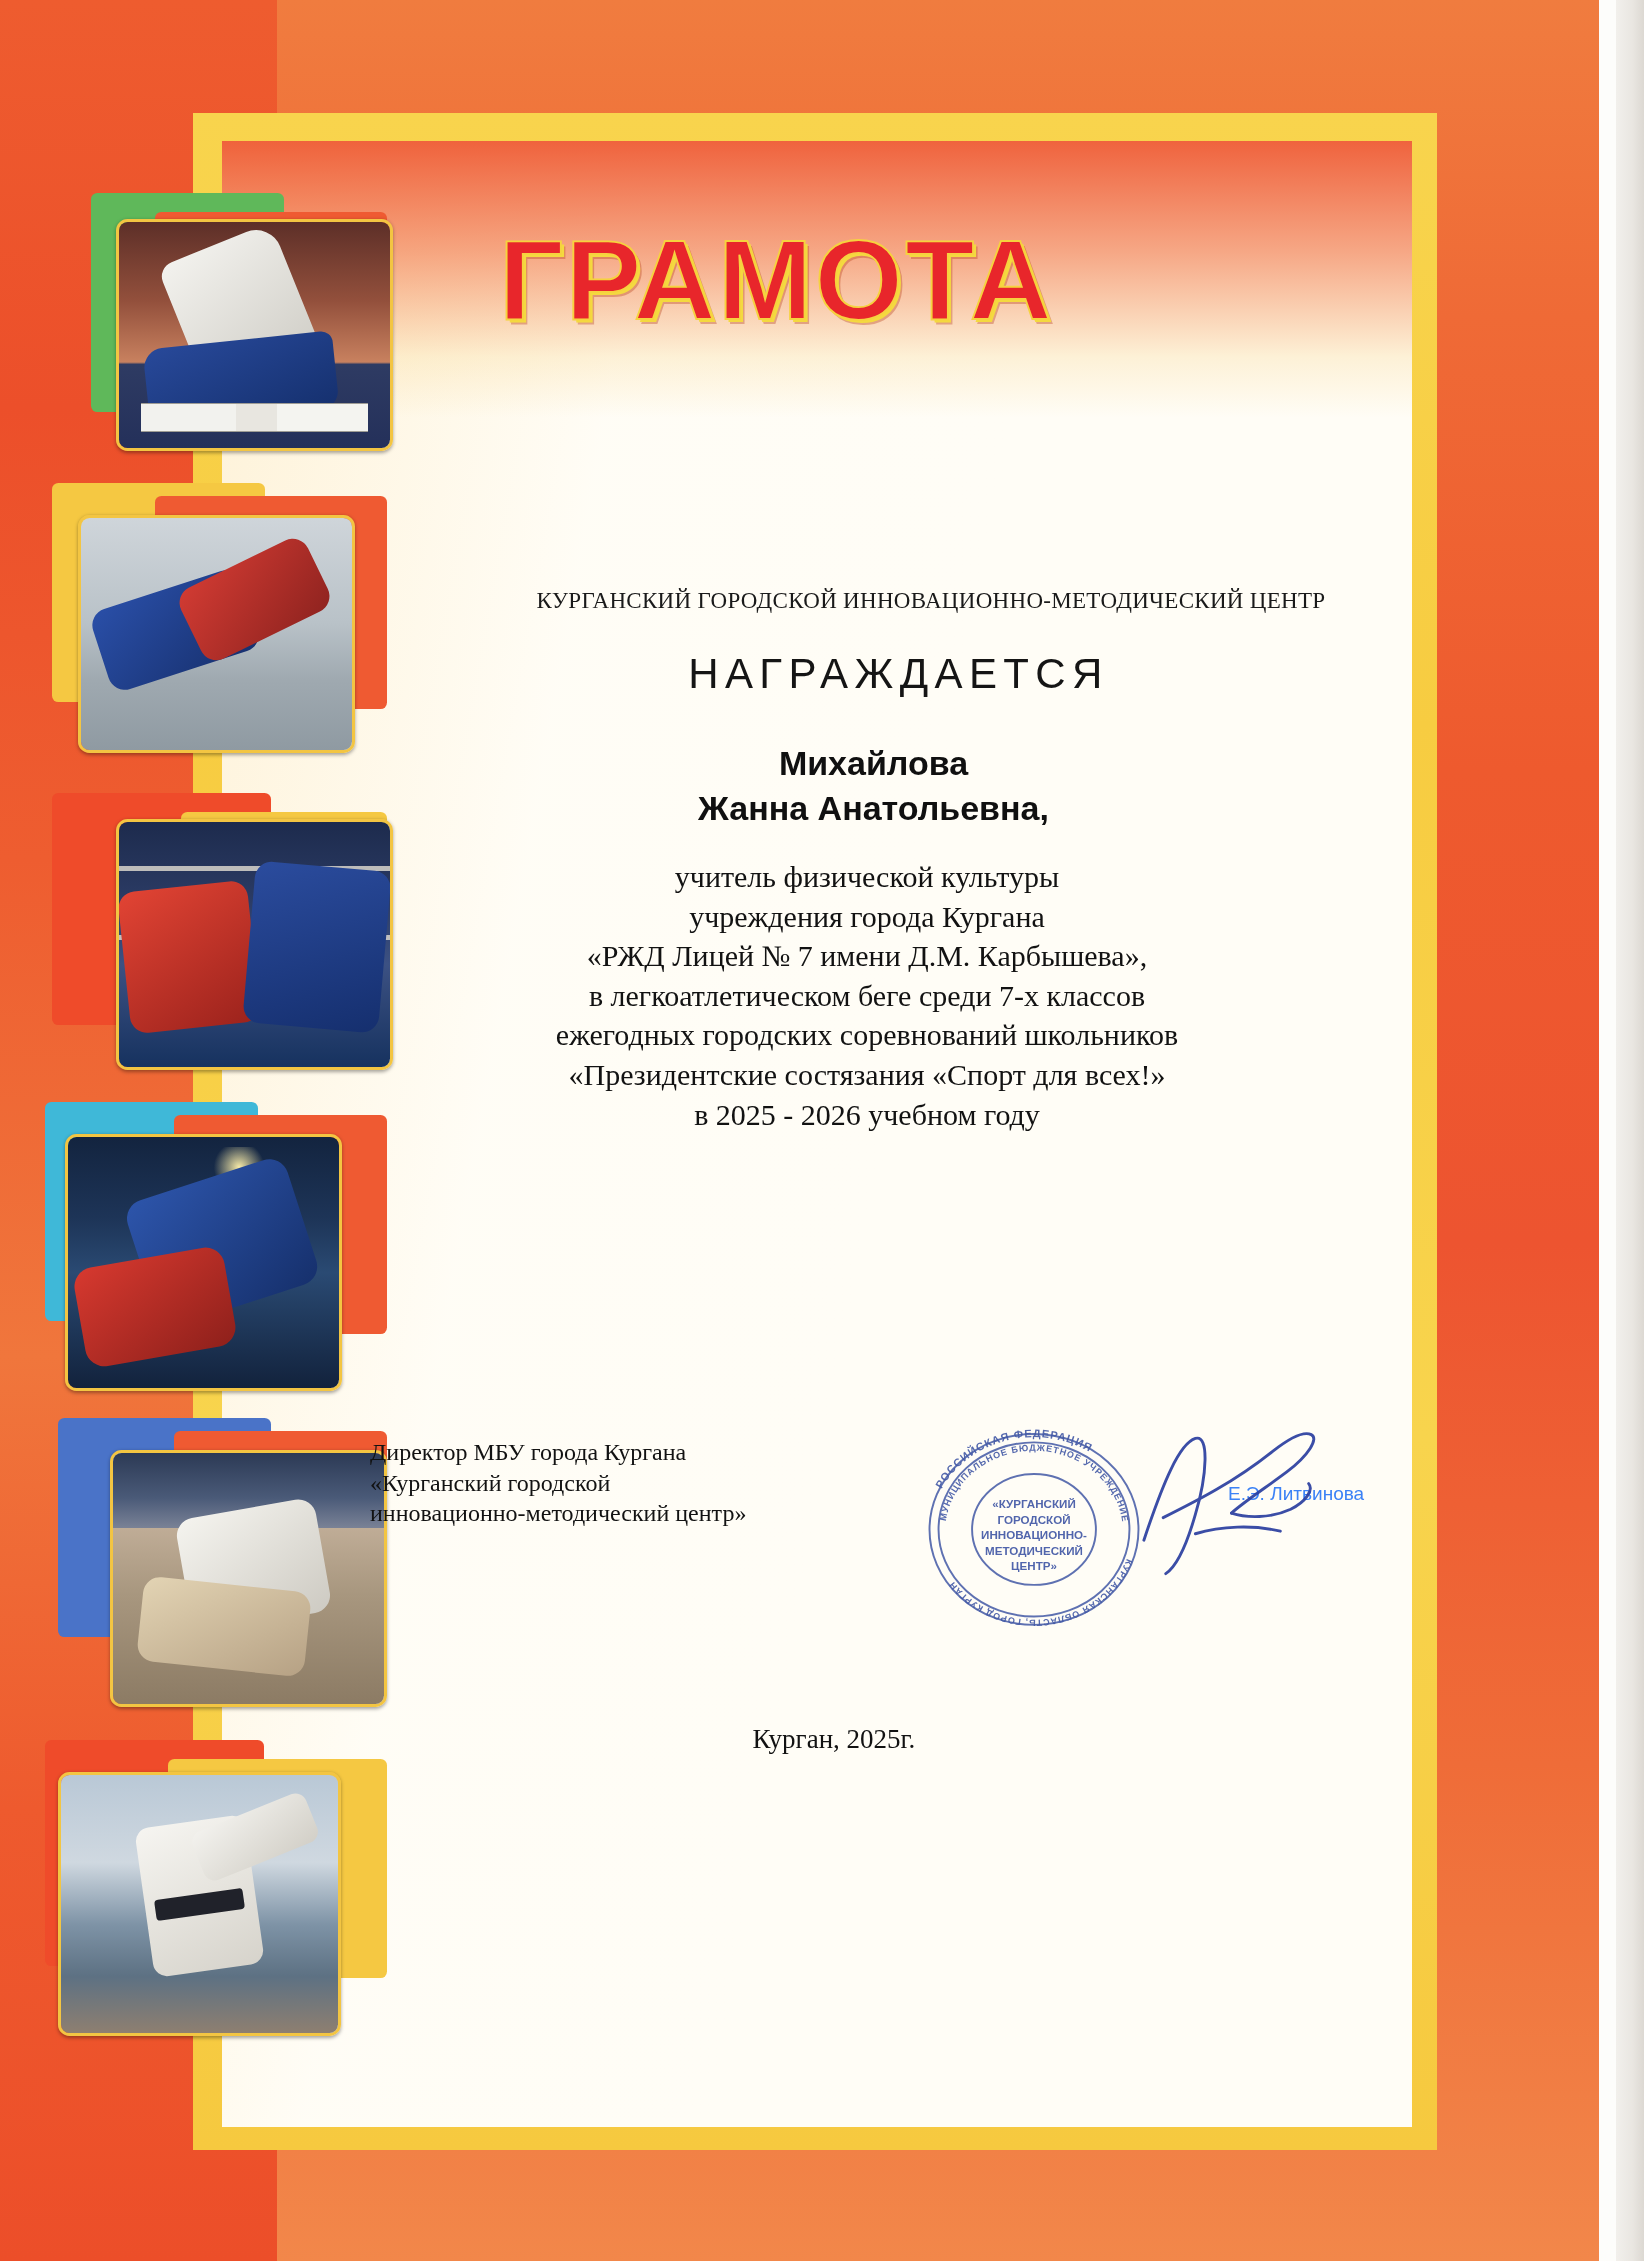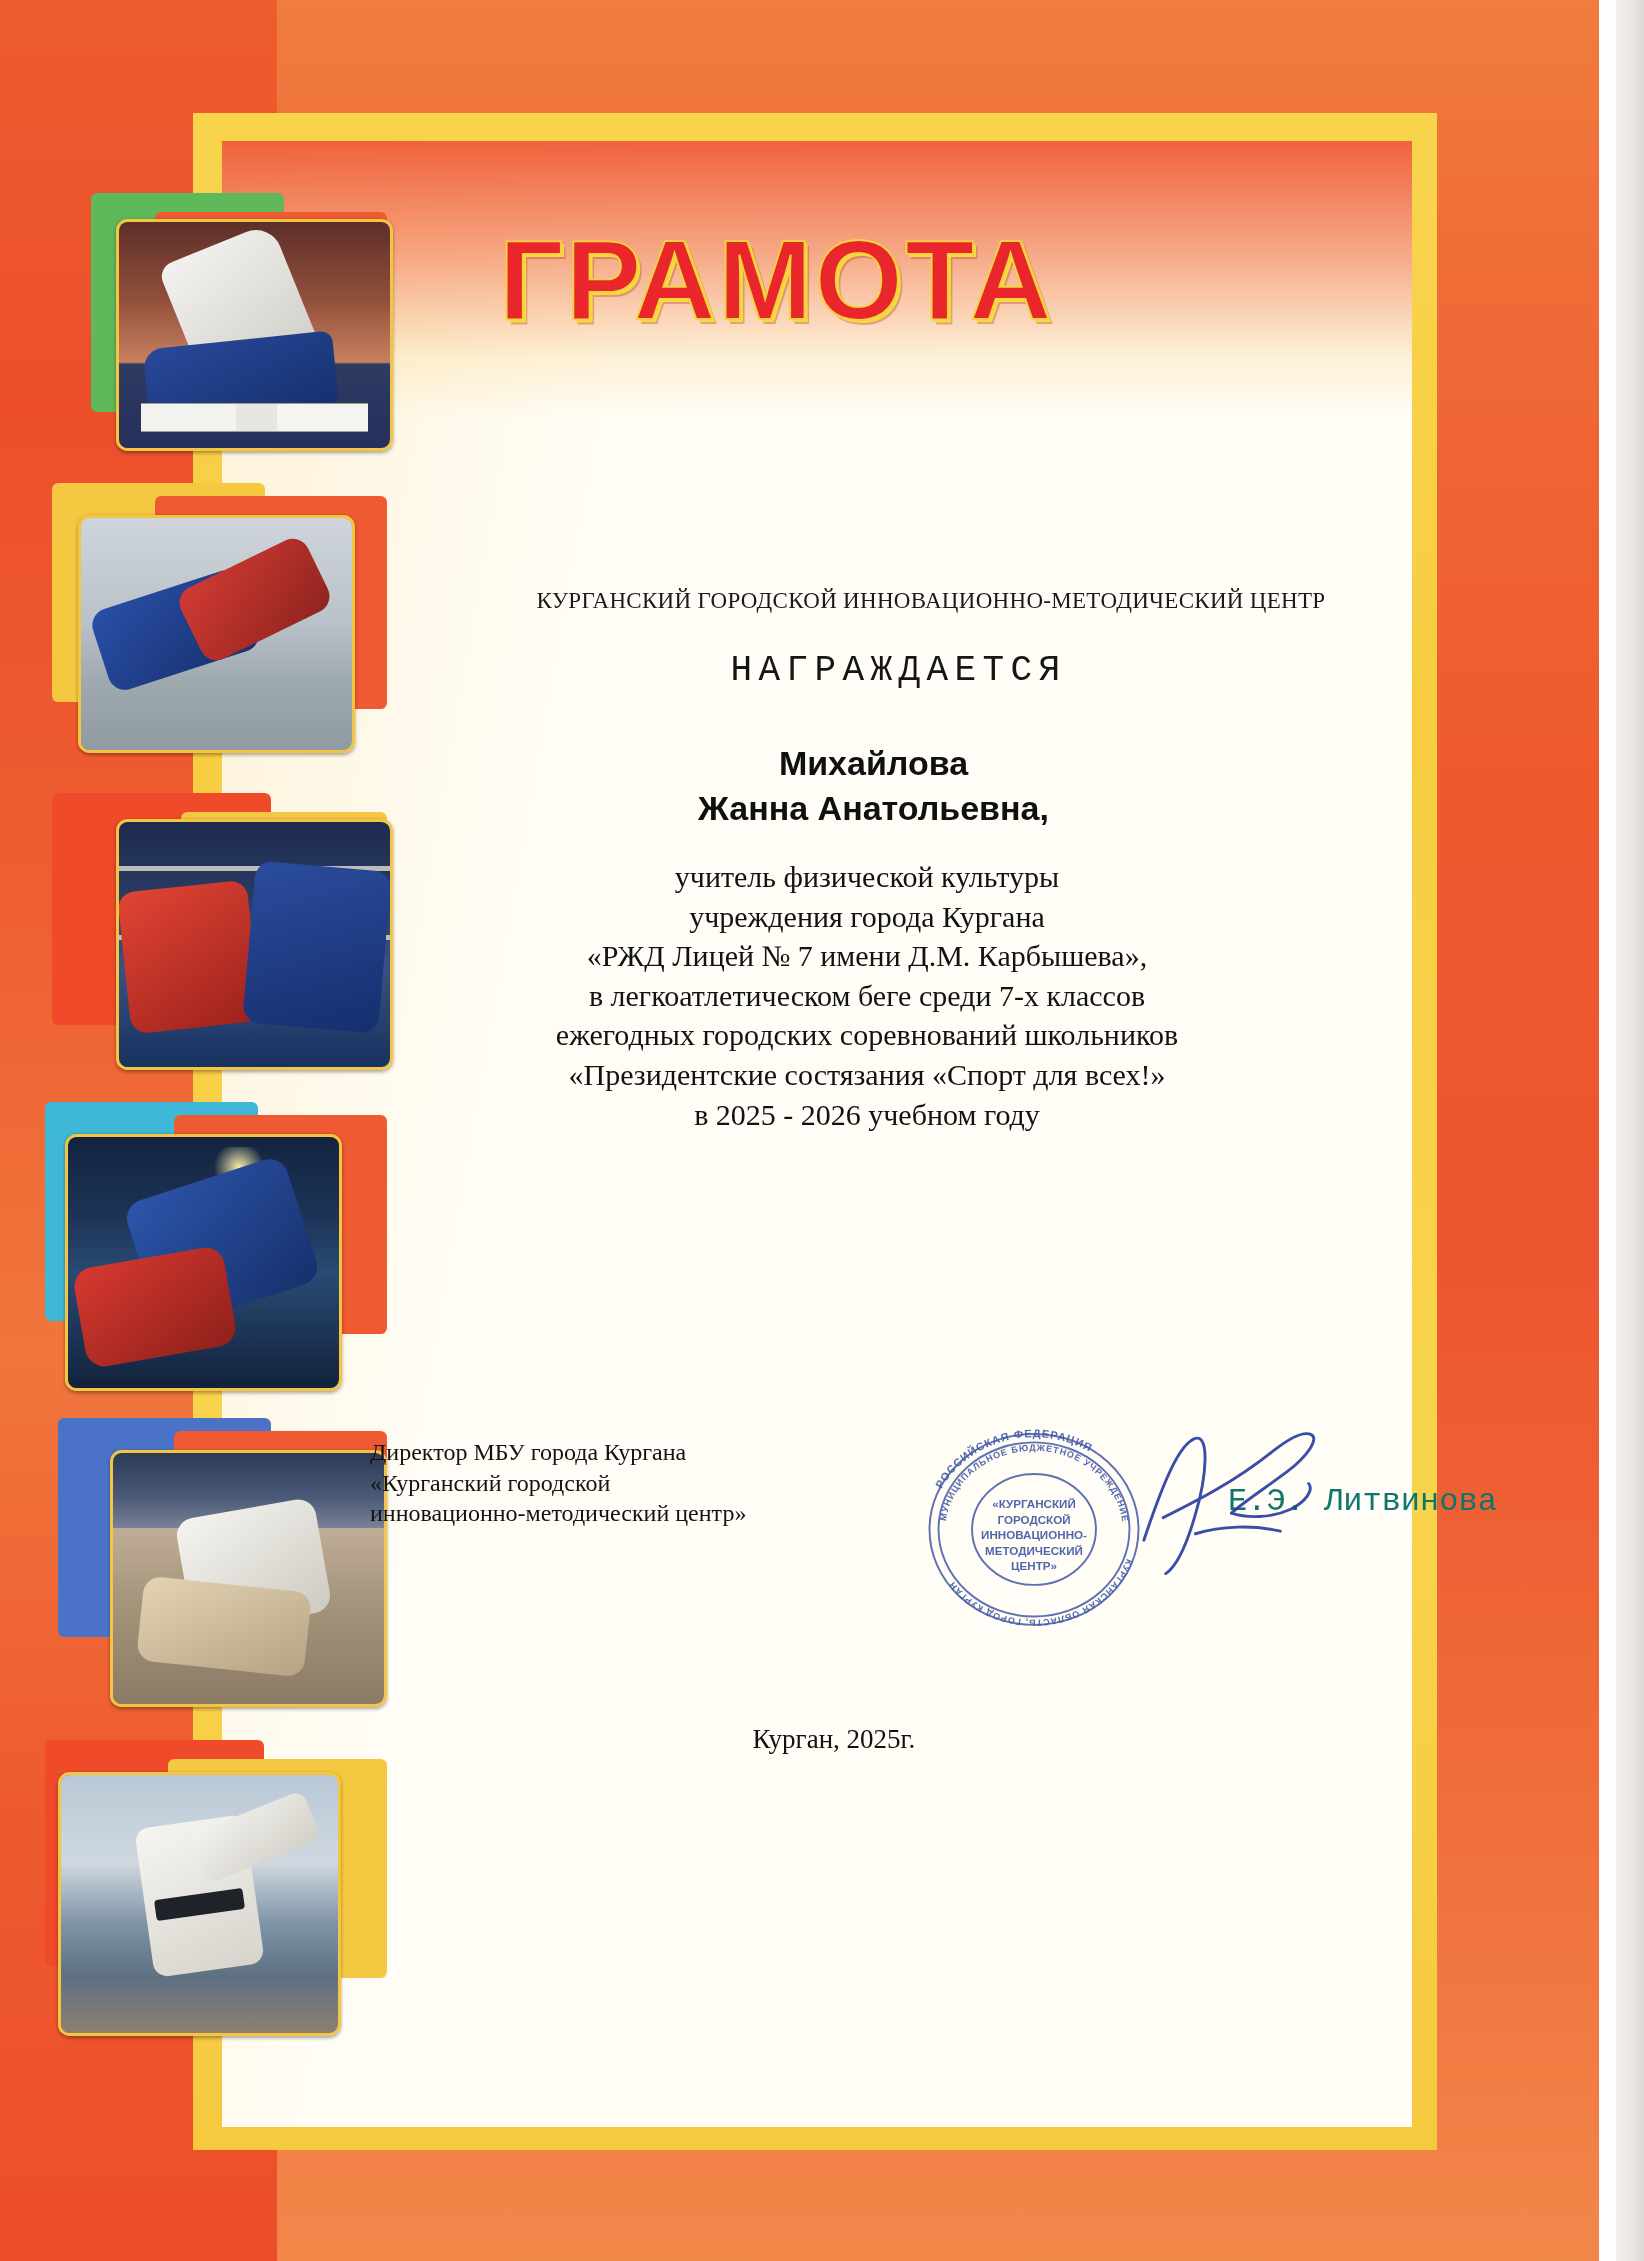--- a/index.html
+++ b/index.html
@@ -147,22 +147,22 @@
     letter-spacing: 0.3px;
     color: #1a1a1a;
     margin-top: 28px;
   }
   .awarded {
     position: absolute;
     left: 193px;
     top: 509px;
     width: 967px;
     text-align: center;
-    font-family: Liberation Mono, monospace;
-    font-size: 36px;
+    font-family: Liberation Sans, sans-serif;
+    font-size: 42px;
     letter-spacing: 6.4px;
     color: #151515;
   }
   .recipient {
     position: absolute;
     left: 168px;
     top: 600px;
     width: 967px;
     text-align: center;
     font-family: "Liberation Sans", sans-serif;
@@ -192,23 +192,23 @@
     width: 645px;
     font-family: "Liberation Serif", serif;
     font-size: 24px;
     color: #121212;
     line-height: 1.28;
   }
   .sign-name {
     position: absolute;
     left: 1006px;
     top: 1342px;
-    font-family: Liberation Mono, monospace;
-    font-size: 32px;
-    color: #0f766e;
+    font-family: Liberation Sans, sans-serif;
+    font-size: 19px;
+    color: #3b82f6;
     white-space: nowrap;
   }
   .place-year {
     position: absolute;
     left: 322px;
     top: 1583px;
     width: 580px;
     text-align: center;
     font-family: "Liberation Serif", serif;
     font-size: 27px;

